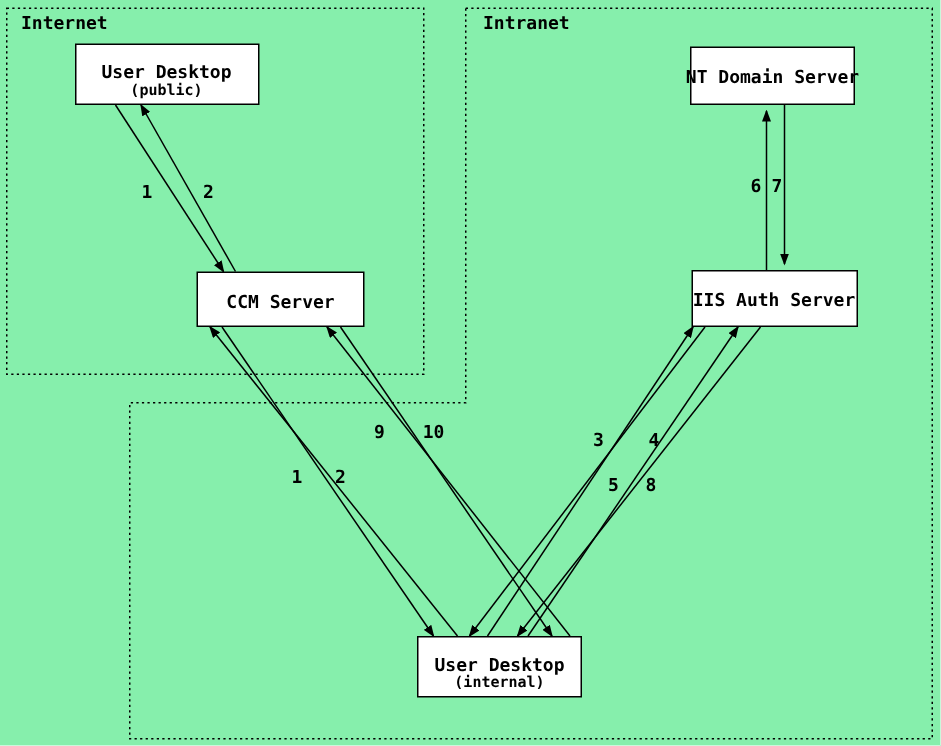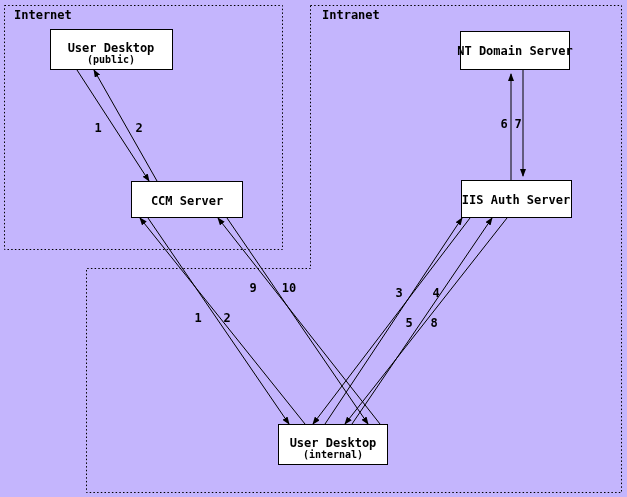--- a/index.html
+++ b/index.html
@@ -4,21 +4,21 @@
 <style>
   html, body {
     margin: 0;
     padding: 0;
     background: #ffffff;
   }
   #canvas {
     position: relative;
     width: 627px;
     height: 497px;
-    background: #c4b5fd;
+    background: #86efac;
     overflow: hidden;
   }
   svg { display: block; }
   .zone-outline {
     fill: none;
     stroke: #000000;
     stroke-width: 1;
     stroke-dasharray: 1.5 2.2;
   }
   .node-box {

